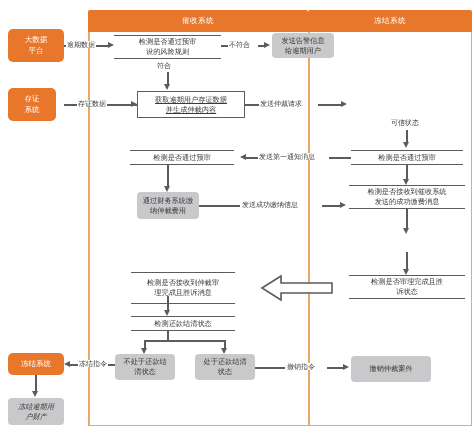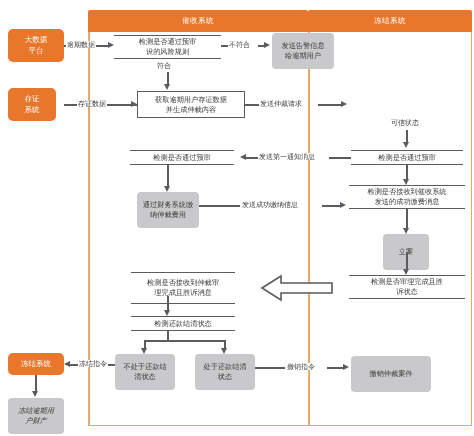--- a/index.html
+++ b/index.html
@@ -70,21 +70,21 @@
     background: #C9C9CB;
     color: #3a3a3a;
     border-radius: 4px;
     font-size: 7.2px;
     line-height: 1.35;
     display: flex;
     align-items: center;
     justify-content: center;
     text-align: center;
     box-sizing: border-box;
-    padding: 18px 3px;
+    padding: 9px 3px;
   }
 
   
   .band {
     position: absolute;
     border-top: 1.4px solid #5b5b60;
     border-bottom: 1.4px solid #5b5b60;
     background: #ffffff;
     color: #3a3a3a;
     font-size: 7.2px;
@@ -104,20 +104,21 @@
     background: #ffffff;
     color: #3a3a3a;
     font-size: 7.2px;
     line-height: 1.35;
     display: flex;
     align-items: center;
     justify-content: center;
     text-align: center;
     box-sizing: border-box;
     padding: 2px 3px;
+    text-decoration: underline;
   }
 
   
   .hline { position: absolute; background: #5b5b60; height: 1.6px; }
   .vline { position: absolute; background: #5b5b60; width: 1.6px; }
 
   .arrow-r, .arrow-l, .arrow-d, .arrow-u {
     position: absolute;
     width: 0; height: 0;
   }
@@ -260,21 +261,20 @@
 
   <div class="vline" style="left:406px; top:165px; height:15px;"></div>
   <div class="arrow-d" style="left:403.2px; top:179px;"></div>
 
   <div class="band" style="left:349px; top:185px; width:116px; height:24px; white-space:pre-line;">检测是否接收到催收系统
 发送的成功缴费消息</div>
 
   <div class="vline" style="left:406px; top:209px; height:20px;"></div>
   <div class="arrow-d" style="left:403.2px; top:228px;"></div>
 
-  <div class="proc" style="left:383px; top:234px; width:46px; height:18px;">立案</div>
 
   <div class="vline" style="left:406px; top:252px; height:18px;"></div>
   <div class="arrow-d" style="left:403.2px; top:269px;"></div>
 
   <div class="band" style="left:349px; top:275px; width:116px; height:24px; white-space:pre-line;">检测是否审理完成且胜
 诉状态</div>
 
   <div class="proc" style="left:351px; top:356px; width:80px; height:26px;">撤销仲裁案件</div>
 
 </div>

